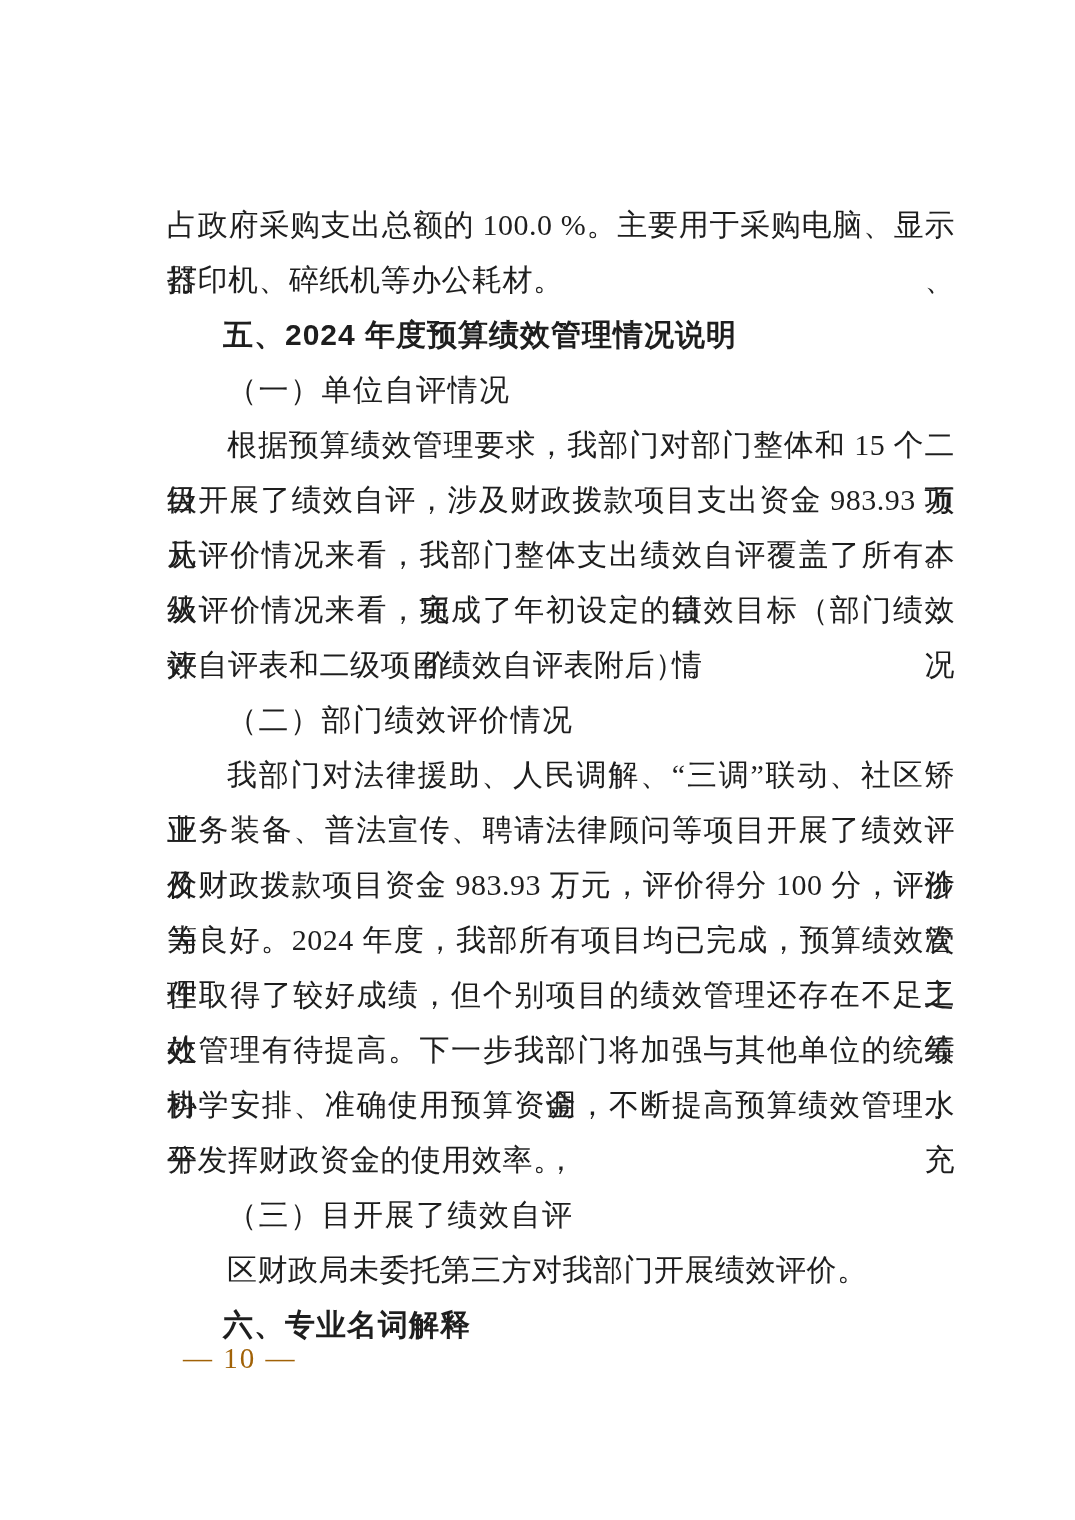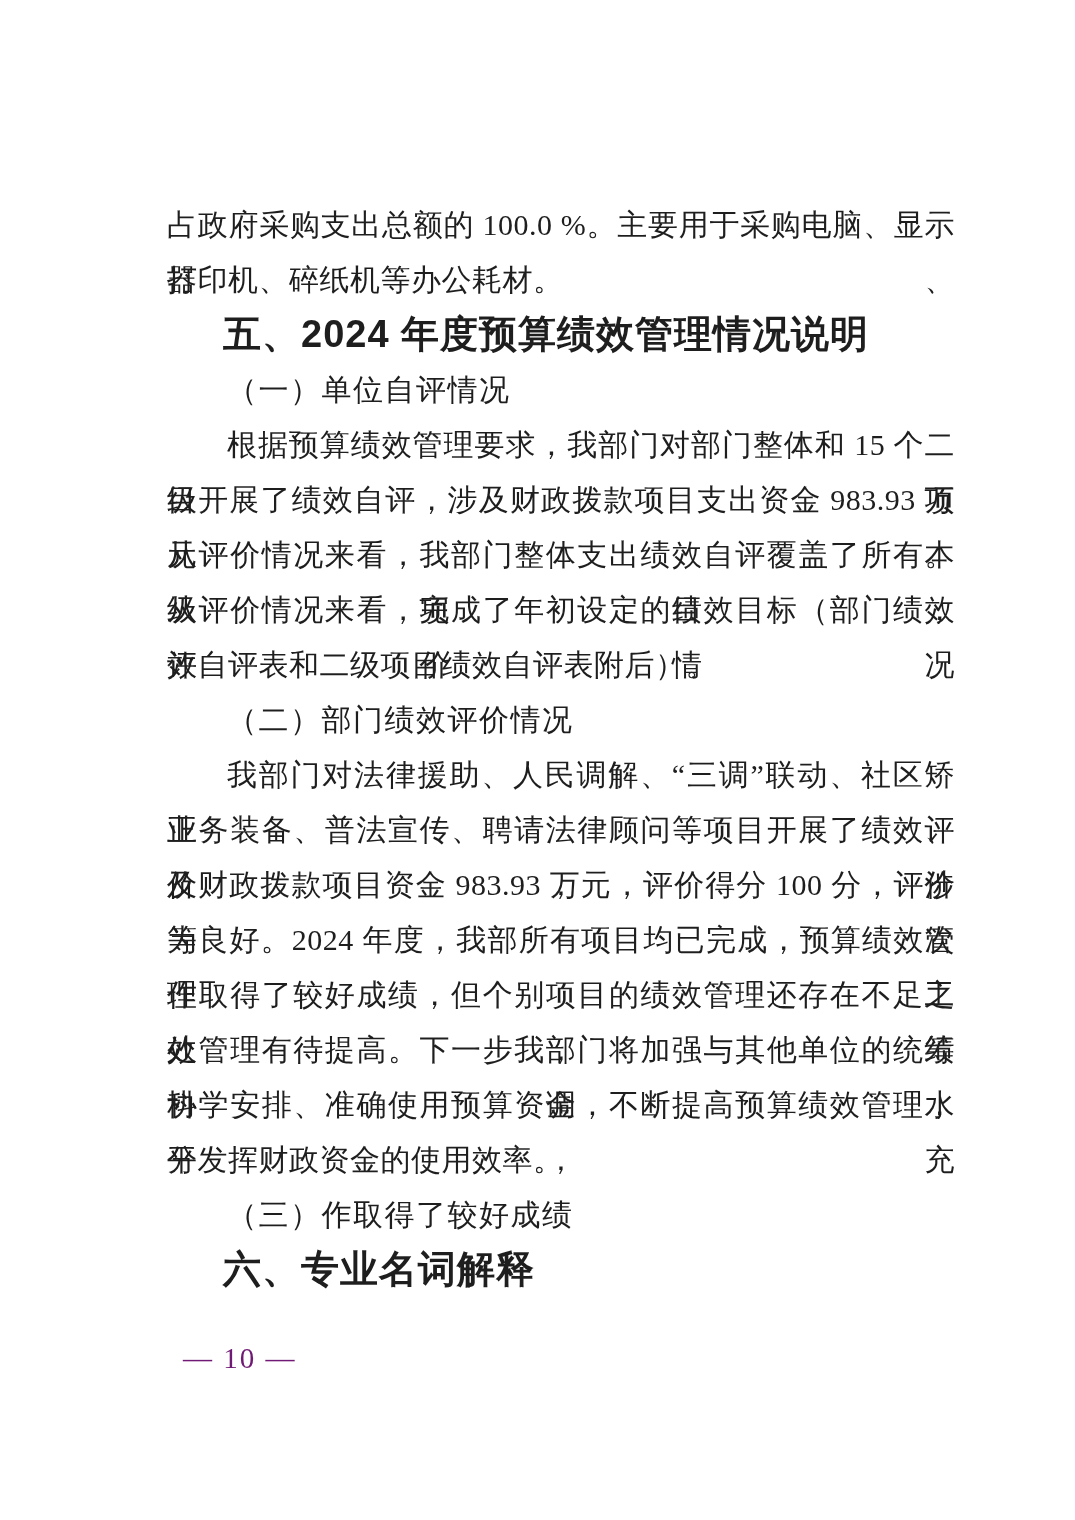--- a/index.html
+++ b/index.html
@@ -40,42 +40,42 @@
   .end {
     white-space: normal;
     text-align: right;
     text-align-last: left;
   }
   .indent { text-indent: 60px; }
   
   .h1 {
     font-family: "Liberation Sans", "DejaVu Sans", sans-serif;
     font-weight: 700;
-    font-size: 38px;
+    font-size: 30px;
     text-align: right;
     text-align-last: left;
     text-indent: 56px;
     letter-spacing: 1px;
     white-space: normal;
   }
   
   .h2 {
     text-align: center;
     text-align-last: left;
     text-indent: 60px;
     letter-spacing: 1.5px;
     white-space: normal;
   }
   .page-number {
     position: absolute;
     left: 163px;
     top: 1338px;
     font-size: 29px;
     line-height: 40px;
-    color: #701a75;
+    color: #a16207;
     letter-spacing: 2px;
   }
 </style>
 </head>
 <body>
 
 <div class="page">
   <div class="content">
     <div class="line full">占政府采购支出总额的 100.0 %。主要用于采购电脑、显示器、</div>
     <div class="line end">打印机、碎纸机等办公耗材。</div>
@@ -88,17 +88,18 @@
     <div class="line end">效自评表和二级项目绩效自评表附后）。</div>
     <div class="line h2">（二）部门绩效评价情况</div>
     <div class="line full indent">我部门对法律援助、人民调解、“三调”联动、社区矫正、</div>
     <div class="line full">业务装备、普法宣传、聘请法律顾问等项目开展了绩效评价，涉</div>
     <div class="line full">及财政拨款项目资金 983.93 万元，评价得分 100 分，评价等次</div>
     <div class="line full">为良好。2024 年度，我部所有项目均已完成，预算绩效管理工</div>
     <div class="line full">作取得了较好成绩，但个别项目的绩效管理还存在不足之处，绩</div>
     <div class="line full">效管理有待提高。下一步我部门将加强与其他单位的统筹协调，</div>
     <div class="line full">科学安排、准确使用预算资金，不断提高预算绩效管理水平，充</div>
     <div class="line end">分发挥财政资金的使用效率。</div>
-    <div class="line h2">（三）作取得了较好成绩</div>
+    <div class="line h2">（三）目开展了绩效自评</div>
+    <div class="line end indent">区财政局未委托第三方对我部门开展绩效评价。</div>
     <div class="line h1">六、专业名词解释</div>
   </div>
   <div class="page-number">— 10 —</div>
 </div>
 
 </body></html>

